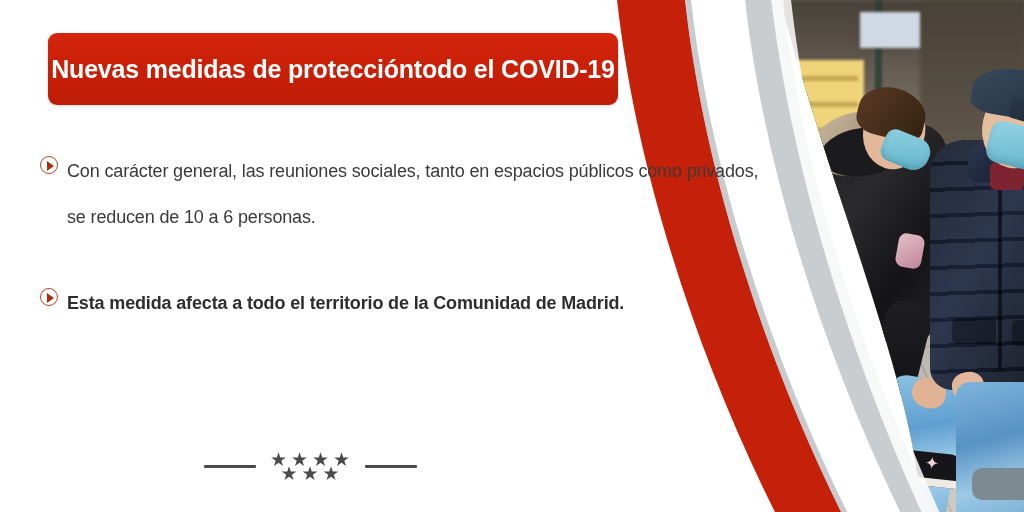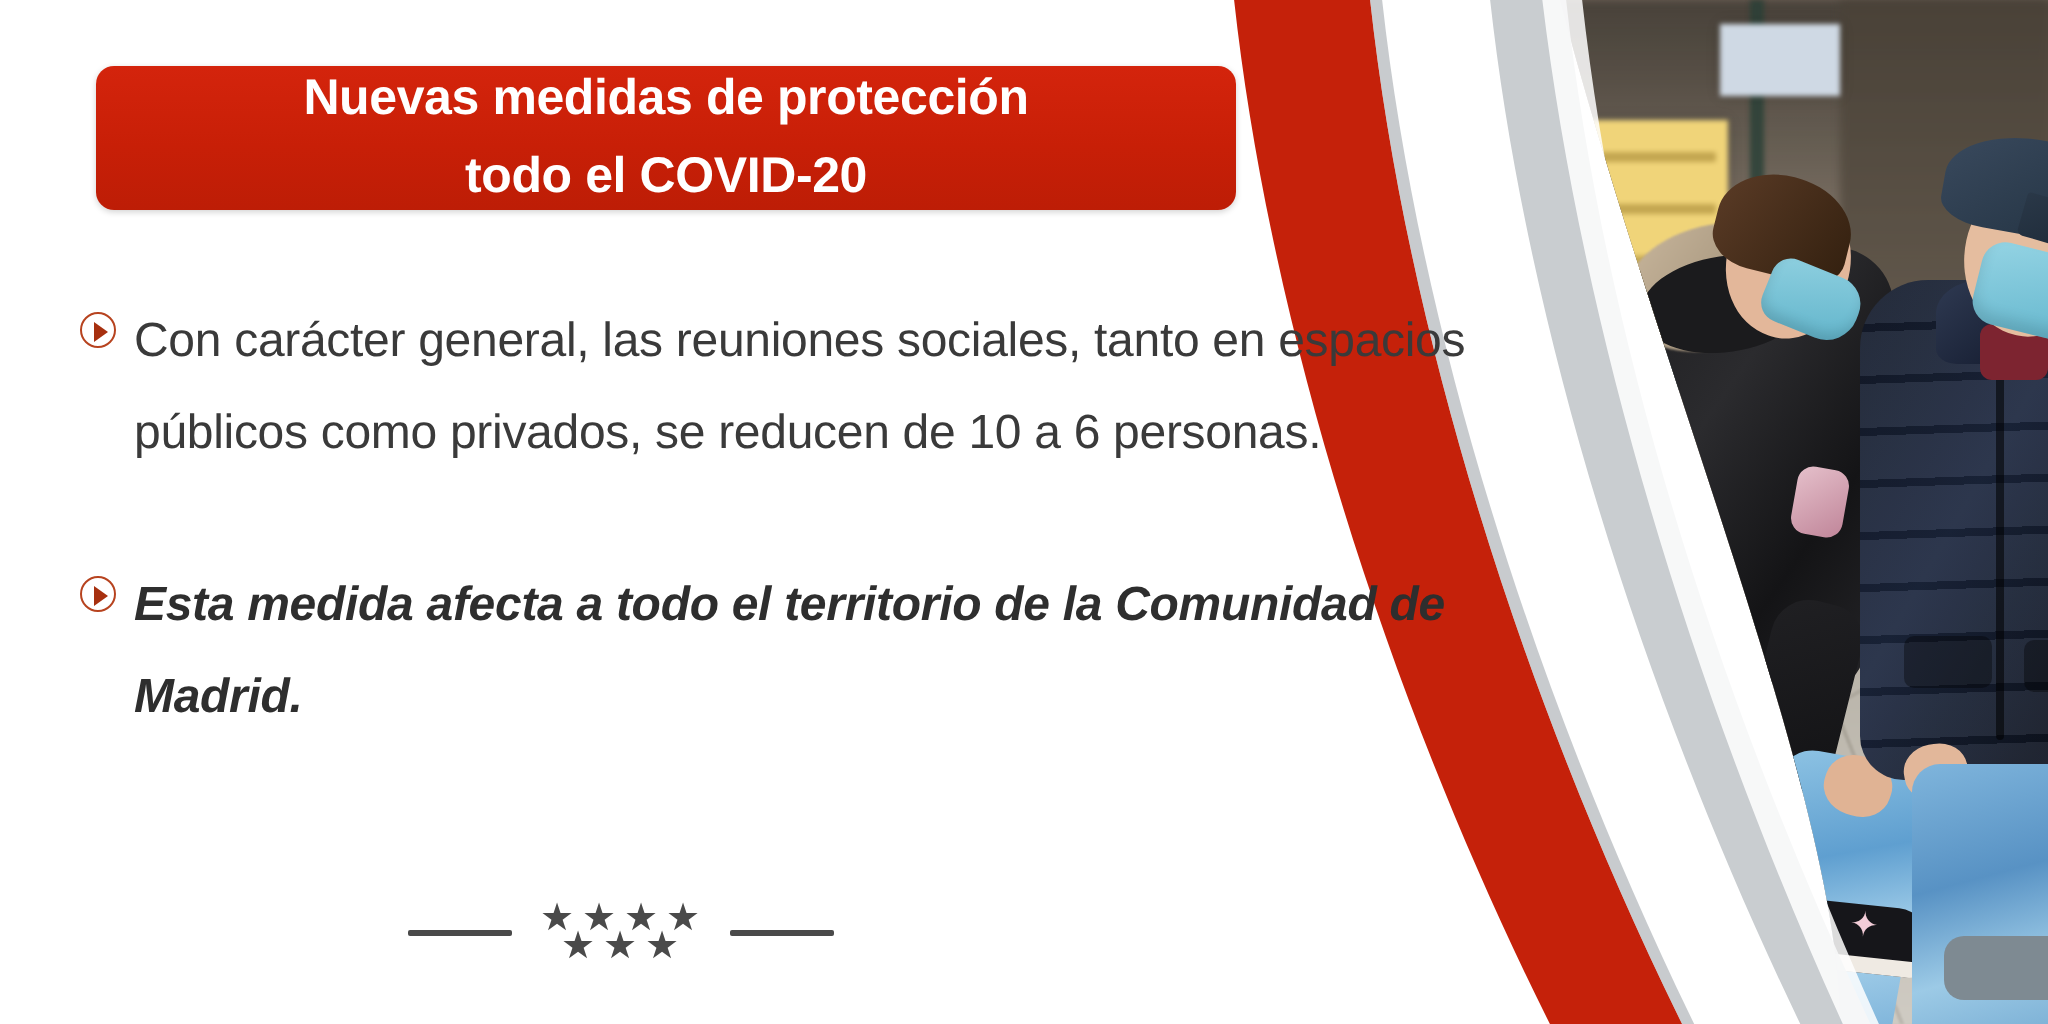--- a/index.html
+++ b/index.html
@@ -230,22 +230,22 @@
   }
 
   
   .banner{
     position:absolute;
     left:48px; top:33px;
     width:570px; height:72px;
     background:linear-gradient(180deg,#d4240c 0%,#c81f07 55%,#bd1d06 100%);
     border-radius:9px;
     box-shadow:0 1px 3px rgba(0,0,0,.18);
-    display:flex; flex-direction:column;
-    align-items:center; justify-content:space-between;
+    display:flex; flex-direction:row;
+    align-items:center; justify-content:center;
     text-align:center;
   }
   .banner .ln{
     color:#ffffff;
     font-size:25px;
     line-height:33px;
     letter-spacing:-.2px;
     white-space:nowrap;
     font-weight:600;
   }
@@ -256,42 +256,42 @@
     position:absolute;
     left:40px; top:148px;
     width:720px;
   }
   .bullet{
     position:relative;
     display:flex;
     align-items:flex-start;
     gap:9px;
   }
-  .bullet + .bullet{ margin-top:40px;font-style:italic; }
+  .bullet + .bullet{ margin-top:40px; }
   .b-icon{
     flex:0 0 auto;
     margin-top:8px;
     width:18px; height:18px;
     border:1.5px solid #b7431f;
     border-radius:50%;
     position:relative;
     background:#fff;
   }
   .b-icon::after{
     content:"";
     position:absolute;
     left:6px; top:4px;
     width:0; height:0;
     border-left:7px solid #a7300f;
     border-top:5px solid transparent;
     border-bottom:5px solid transparent;
   }
   .b-text{
     color:#3a3a3a;
-    font-size:24px;
+    font-size:18px;
     line-height:46px;
     letter-spacing:-.15px;
   }
   .b-text.strong{ font-weight:bold; color:#2e2e2e; }
 
   
   .emblem{
     position:absolute;
     left:0; top:450px;
     width:620px;
@@ -371,21 +371,21 @@
 
     <path d="M 700 -10 C 716 150 772 345 860 522 L 905 522 C 816 340 760 148 744 -10 Z" fill="#ffffff"></path>
 
     <path d="M 616 -10 C 632 150 690 345 780 522 L 846 522 C 756 342 700 150 684 -10 Z" fill="#c5210a"></path>
 
     <path d="M 684 -10 C 700 150 756 342 846 522 L 852 522 C 762 340 706 148 690 -10 Z" fill="#9aa0a5" opacity="0.55"></path>
   </svg>
 
   <div class="banner">
     <div class="ln"><span>Nuevas medidas de </span><span class="hv">protección</span></div>
-    <div class="ln"><span>todo el </span><span class="hv">COVID-20</span></div>
+    <div class="ln"><span>todo el </span><span class="hv">COVID-19</span></div>
   </div>
 
   <div class="bullets">
     <div class="bullet">
       <span class="b-icon"></span>
       <span class="b-text">Con carácter general, las reuniones sociales, tanto en espacios públicos como privados, se reducen de 10 a 6 personas.</span>
     </div>
     <div class="bullet">
       <span class="b-icon"></span>
       <span class="b-text strong">Esta medida afecta a todo el territorio de la Comunidad de Madrid.</span>

